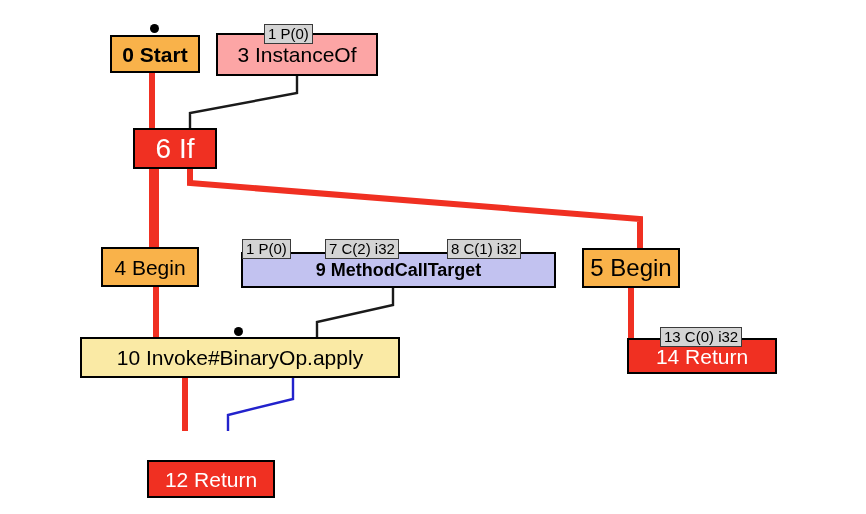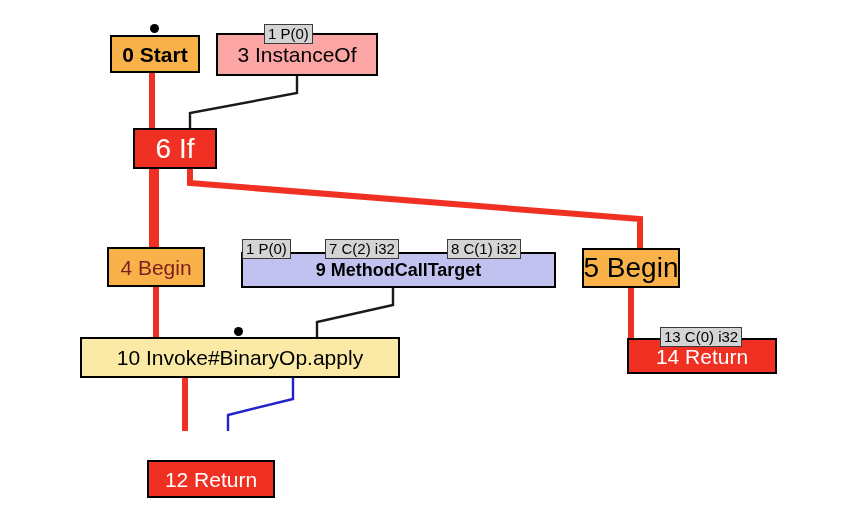--- a/index.html
+++ b/index.html
@@ -82,27 +82,27 @@
   <div id="node-layer">
       <div class="node" style="left: 110px; top: 35px; width: 90px; height: 38px; background: rgb(249, 178, 74); color: rgb(0, 0, 0); font-size: 21px; font-weight: bold;">
         <span class="node-label">0 Start</span>
       </div>
       <div class="node" style="left: 216px; top: 33px; width: 162px; height: 43px; background: #fca5a5; color: rgb(0, 0, 0); font-size: 21px; font-weight: normal;">
         <span class="node-label">3 InstanceOf</span>
       </div>
       <div class="node" style="left: 133px; top: 128px; width: 84px; height: 41px; background: rgb(240, 48, 34); color: rgb(255, 255, 255); font-size: 28px; font-weight: normal;">
         <span class="node-label">6 If</span>
       </div>
-      <div class="node" style="left: 107px; top: 247px; width: 98px; height: 40px; background: rgb(249, 178, 74); color: #7f1d1d; font-size: 21px; font-weight: normal;">
+      <div class="node" style="left: 101px; top: 247px; width: 98px; height: 40px; background: rgb(249, 178, 74); color: #000000; font-size: 21px; font-weight: normal;">
         <span class="node-label">4 Begin</span>
       </div>
       <div class="node" style="left: 241px; top: 252px; width: 315px; height: 36px; background: rgb(194, 194, 240); color: rgb(0, 0, 0); font-size: 18px; font-weight: bold;">
         <span class="node-label">9 MethodCallTarget</span>
       </div>
-      <div class="node" style="left: 582px; top: 248px; width: 98px; height: 40px; background: rgb(249, 178, 74); color: rgb(0, 0, 0); font-size: 28px; font-weight: normal;">
+      <div class="node" style="left: 582px; top: 248px; width: 98px; height: 40px; background: rgb(249, 178, 74); color: rgb(0, 0, 0); font-size: 24px; font-weight: normal;">
         <span class="node-label">5 Begin</span>
       </div>
       <div class="node" style="left: 80px; top: 337px; width: 320px; height: 41px; background: rgb(250, 234, 165); color: rgb(0, 0, 0); font-size: 21px; font-weight: normal;">
         <span class="node-label">10 Invoke#BinaryOp.apply</span>
       </div>
       <div class="node" style="left: 627px; top: 338px; width: 150px; height: 36px; background: rgb(240, 48, 34); color: rgb(255, 255, 255); font-size: 21px; font-weight: normal;">
         <span class="node-label">14 Return</span>
       </div>
       <div class="node" style="left: 147px; top: 431px; width: 128px; height: 38px; background: rgb(240, 48, 34); color: rgb(255, 255, 255); font-size: 21px; font-weight: normal; margin-top: 29px;">
         <span class="node-label">12 Return</span>

